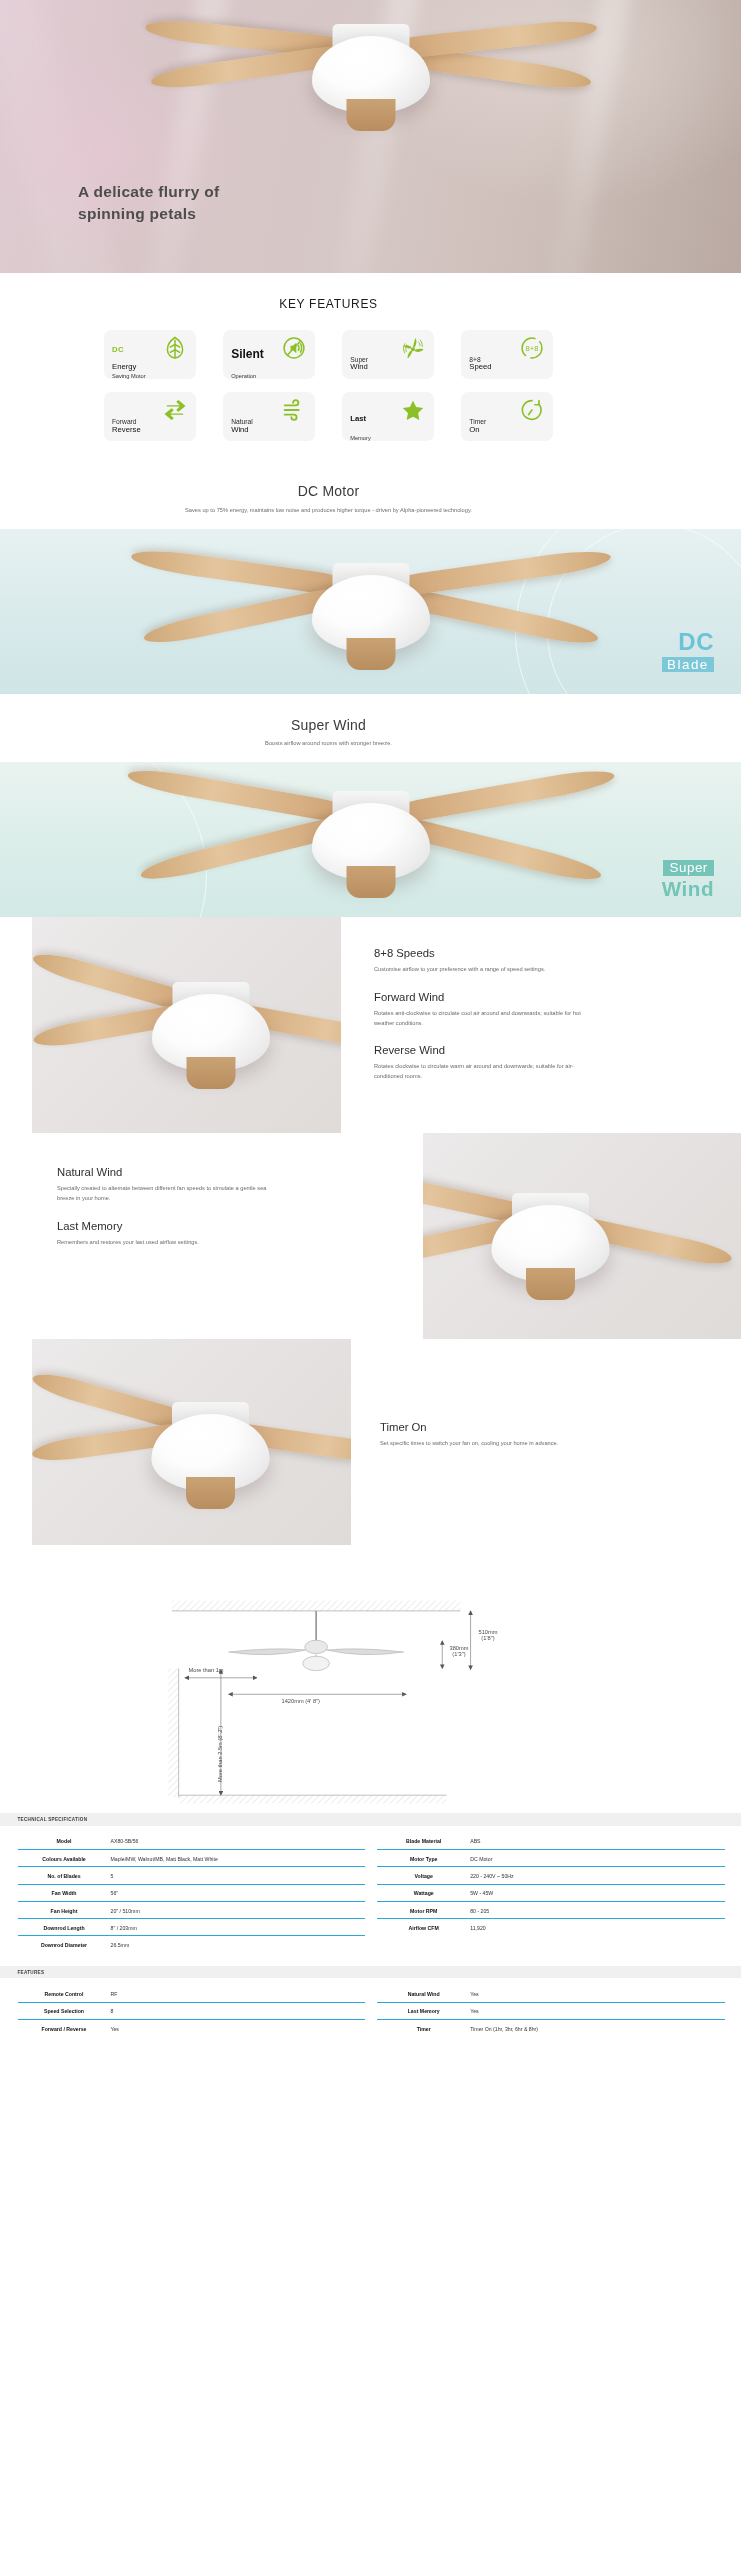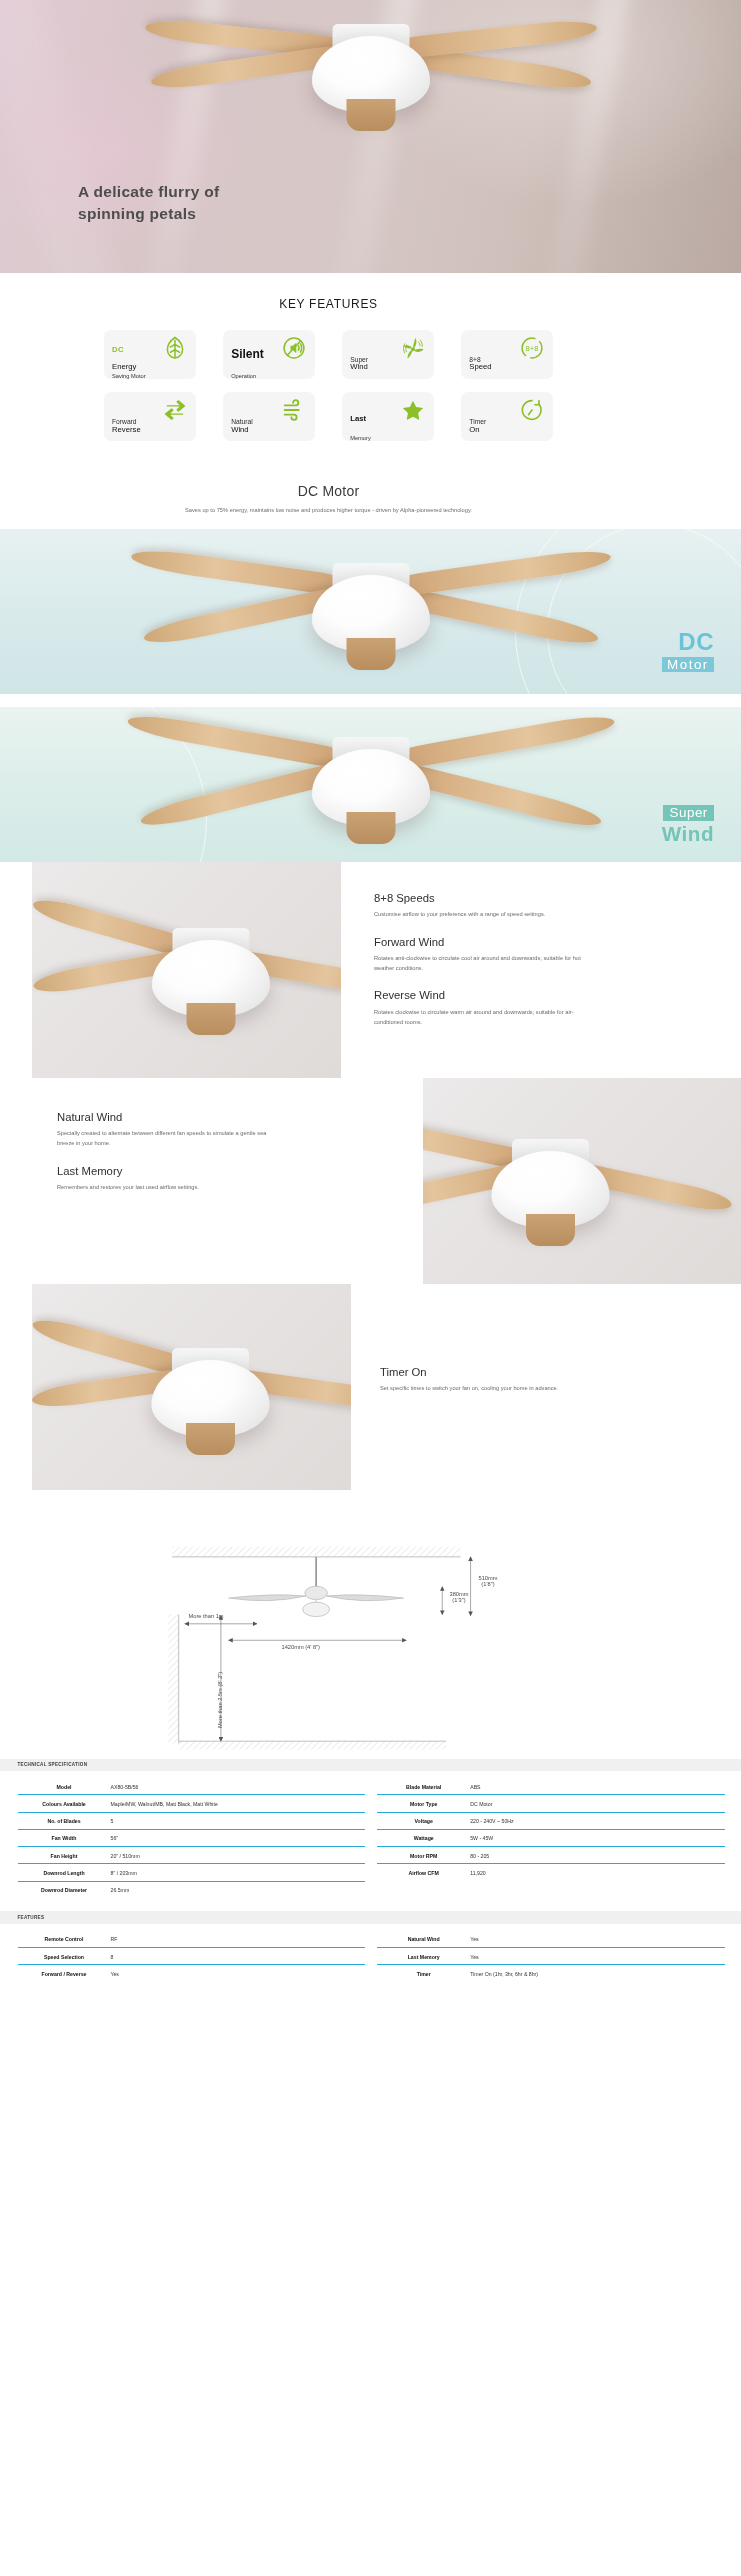--- a/index.html
+++ b/index.html
@@ -243,26 +243,30 @@
         <div class="blade" style="width:242px; transform:rotate(188deg)"></div>
         <div class="blade" style="width:232px; transform:rotate(168deg)"></div>
         <div class="blade" style="width:232px; transform:rotate(12deg)"></div>
         <div class="blade" style="width:242px; transform:rotate(-8deg)"></div>
         <div class="hub"></div>
           <div class="dome"></div>
           <div class="collar"></div>
       </div>
       <div class="watermark wm-dc">
         <div class="l1">DC</div>
-        <div class="l2">Motor</div>
+        <div class="l2">Blade</div>
       </div>
     </div>
   </section>
 
   <section>
+    <div class="block-head">
+      <div class="sec-title">Super Wind</div>
+      <div class="sec-sub">Boosts airflow around rooms with stronger breeze.</div>
+    </div>
     <div class="band band-sw" style="margin-top:13.4px">
       <div class="arcs" style="left:-82px;right:auto;top:-31px"></div>
       <div class="fan" style="top:-15.5px">
         <div class="blade" style="width:247px; transform:rotate(190deg)"></div>
         <div class="blade" style="width:237px; transform:rotate(166deg)"></div>
         <div class="blade" style="width:237px; transform:rotate(14deg)"></div>
         <div class="blade" style="width:247px; transform:rotate(-10deg)"></div>
         <div class="hub"></div>
           <div class="dome"></div>
           <div class="collar"></div>

